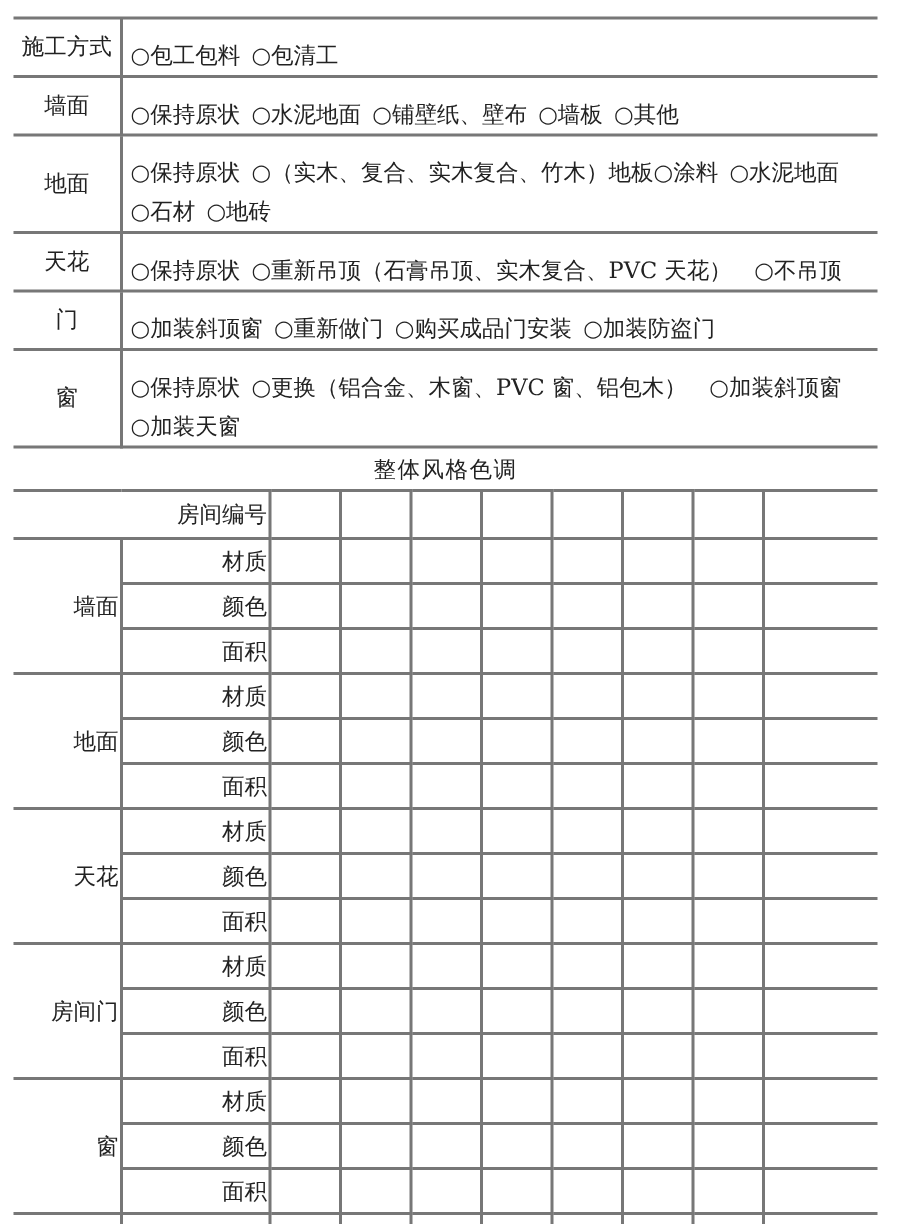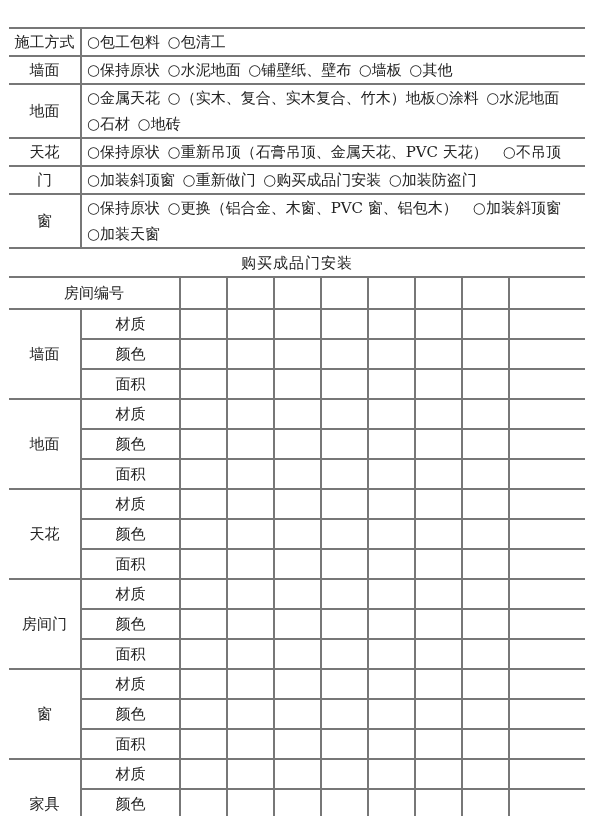--- a/index.html
+++ b/index.html
@@ -7,37 +7,37 @@
   body {
     width:600px; height:816px; overflow:hidden;
     background:var(--bg); color:var(--text);
     font-family:"DejaVu Serif","Liberation Serif",serif;
     font-size:15px;
   }
   .page { padding:11px 0 0 9px; }
   table { border-collapse:collapse; table-layout:fixed; width:576px; }
 
   
-  .opts { border-top:2px solid var(--line);margin-top:16px; }
+  .opts { border-top:2px solid var(--line); }
   .opts td { border-bottom:2px solid var(--line); vertical-align:middle; }
   .opts .lab { border-right:2px solid var(--line); text-align:center; padding:0 2px; }
-  .opts .opt { padding:0 4px 0 5px; white-space:pre-line; line-height:26px; }
+  .opts .opt { padding:11px 4px 0 5px; white-space:pre-line; line-height:26px; }
   .opts .r1 td { height:26px; }
   .opts .r2 td { height:52px; }
 
   
   .title { width:576px; text-align:center; height:27px; line-height:28px; letter-spacing:1px; }
 
   
   .grid { border-top:2px solid var(--line); border-bottom:2px solid var(--line); }
   .grid td { border:2px solid var(--line); height:26px; vertical-align:middle; }
   .grid td:first-child { border-left:none; }
   .grid td:last-child { border-right:none; }
   .grid .head td { height:28px; }
-  .grid .rn, .grid .gl, .grid .sl { text-align:center; }
+  .grid .rn, .grid .gl, .grid .sl { text-align:right; }
   .c1 { width:72px; } .c2 { width:99px; } .cd { width:47px; } .cl { width:auto; }
 </style>
 </head>
 <body>
 
 <div class="page">
 
   <table class="opts">
     <colgroup>
         <col class="c1">
@@ -47,40 +47,40 @@
       <tr class="r1">
         <td class="lab">施工方式</td>
         <td class="opt">○包工包料 ○包清工</td>
       </tr>
       <tr class="r1">
         <td class="lab">墙面</td>
         <td class="opt">○保持原状 ○水泥地面 ○铺壁纸、壁布 ○墙板 ○其他</td>
       </tr>
       <tr class="r2">
         <td class="lab">地面</td>
-        <td class="opt">○金属天花 ○（实木、复合、实木复合、竹木）地板○涂料 ○水泥地面
+        <td class="opt">○保持原状 ○（实木、复合、实木复合、竹木）地板○涂料 ○水泥地面
 ○石材 ○地砖</td>
       </tr>
       <tr class="r1">
         <td class="lab">天花</td>
-        <td class="opt">○保持原状 ○重新吊顶（石膏吊顶、金属天花、PVC 天花）　○不吊顶</td>
+        <td class="opt">○保持原状 ○重新吊顶（石膏吊顶、实木复合、PVC 天花）　○不吊顶</td>
       </tr>
       <tr class="r1">
         <td class="lab">门</td>
         <td class="opt">○加装斜顶窗 ○重新做门 ○购买成品门安装 ○加装防盗门</td>
       </tr>
       <tr class="r2">
         <td class="lab">窗</td>
         <td class="opt">○保持原状 ○更换（铝合金、木窗、PVC 窗、铝包木）　○加装斜顶窗
 ○加装天窗</td>
       </tr>
     </tbody>
   </table>
 
-  <div class="title">购买成品门安装</div>
+  <div class="title">整体风格色调</div>
 
   <table class="grid">
     <colgroup>
         <col class="c1">
         <col class="c2">
         <col class="cd" span="7">
         <col class="cl">
       </colgroup>
     <tbody>
       <tr class="head">

